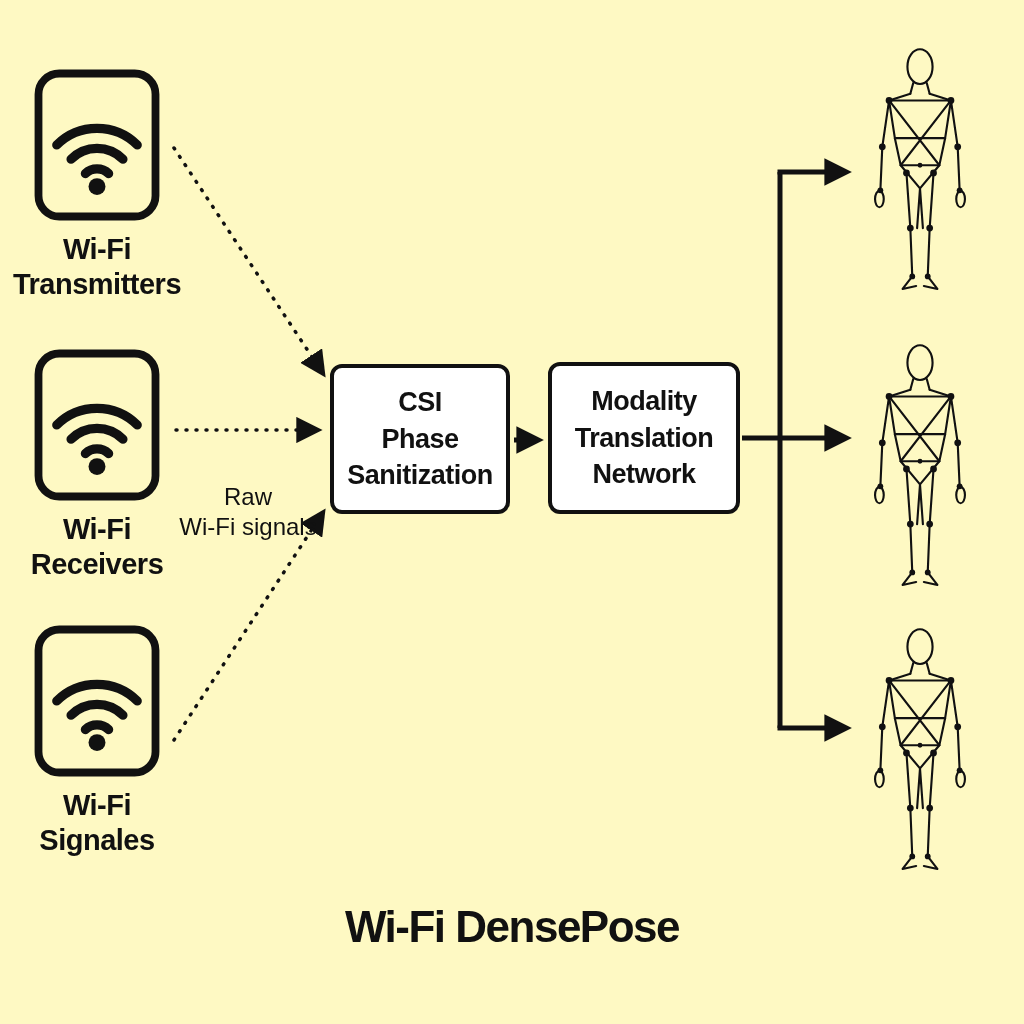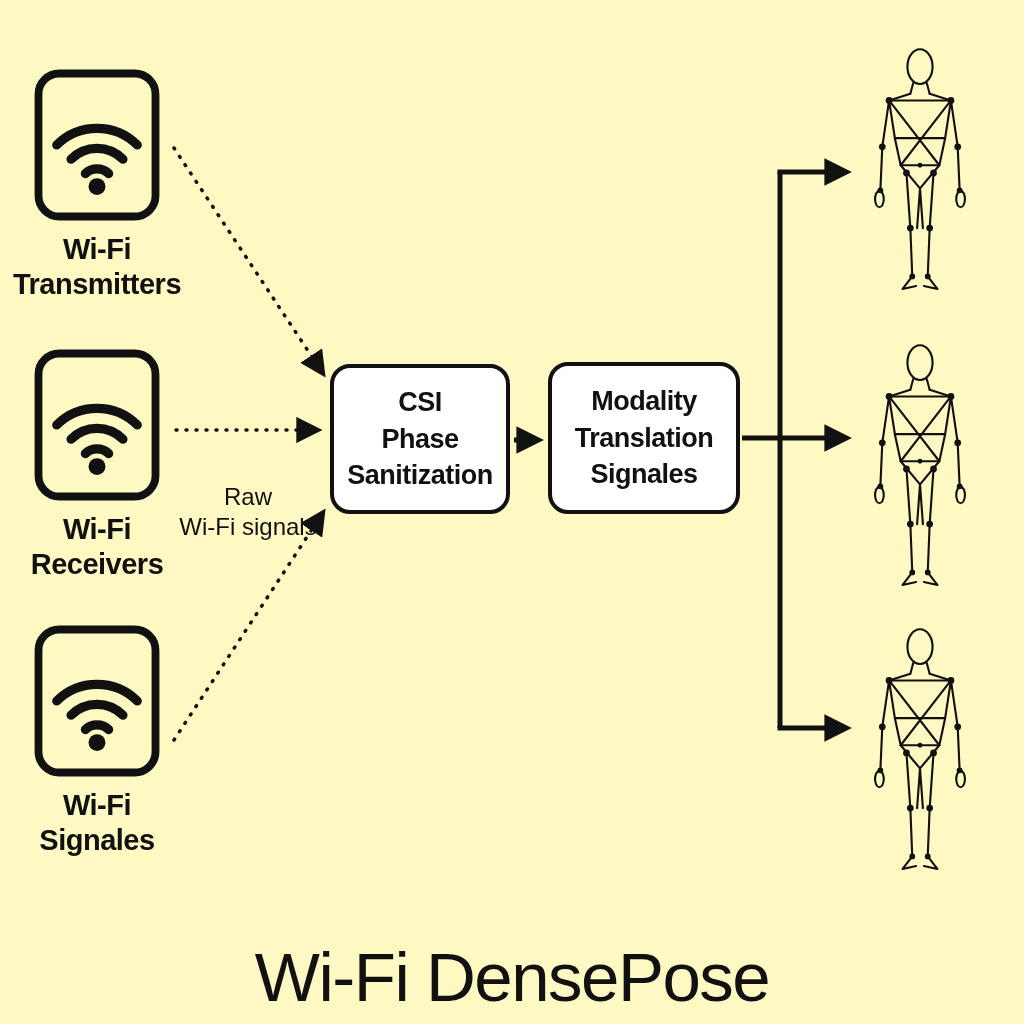--- a/index.html
+++ b/index.html
@@ -7,34 +7,34 @@
   body { font-family:"Liberation Sans", sans-serif; color:#111111; }
   .canvas { position:relative; width:1024px; height:1024px; background:#fef9c3; overflow:hidden; }
   .layer { position:absolute; left:0; top:0; width:1024px; height:1024px; }
   .hidden-defs { position:absolute; width:0; height:0; overflow:hidden; }
 
   .source-node { position:absolute; width:190px; display:flex; flex-direction:column; align-items:center; }
   .wifi-icon { width:130px; height:158px; display:block; }
   .node-label { margin-top:8px; font-weight:bold; font-size:29px; line-height:1.2; text-align:center;
                 white-space:pre-line; letter-spacing:-0.5px; }
 
-  .proc-box { position:absolute; border:4px solid #111111; border-radius:20px; background:#ffffff;
+  .proc-box { position:absolute; border:4px solid #111111; border-radius:12px; background:#ffffff;
               display:flex; align-items:center; justify-content:center; text-align:center; }
   .box-label { font-weight:bold; font-size:27px; line-height:1.35; white-space:pre-line; letter-spacing:-0.5px; }
 
   .edge-label { position:absolute; left:166px; top:458px; width:164px; font-size:24px; line-height:1.25;
                 text-align:center; white-space:pre-line;margin-top:24px; }
 
   .figure { position:absolute; width:116px; height:256px; }
   .figure-1 { left:862px; top:44px; }
   .figure-2 { left:862px; top:340px; }
   .figure-3 { left:862px; top:624px; }
 
   .title { position:absolute; left:0; right:0; top:902px; text-align:center;
-           font-size:69px; font-weight:normal; letter-spacing:-1.5px;margin-top:36px; }
+           font-size:44px; font-weight:bold; letter-spacing:-1.5px; }
 </style>
 </head>
 <body>
 
 <div class="canvas">
 
   <svg class="hidden-defs" aria-hidden="true">
     <defs>
       <symbol id="sym-wifi" viewBox="0 0 100 120">
         <rect x="5" y="5" width="90" height="110" rx="16" fill="none" stroke="#111111" stroke-width="6"></rect>
@@ -134,21 +134,21 @@
 
   <div class="proc-box" style="left:330px; top:364px; width:180px; height:150px;">
     <div class="box-label">CSI
 Phase
 Sanitization</div>
   </div>
 
   <div class="proc-box" style="left:548px; top:362px; width:192px; height:152px;">
     <div class="box-label">Modality
 Translation
-Signales</div>
+Network</div>
   </div>
 
   <svg class="figure figure-1" viewBox="0 0 120 264">
       <use href="#sym-human"></use>
     </svg>
   <svg class="figure figure-2" viewBox="0 0 120 264">
       <use href="#sym-human"></use>
     </svg>
   <svg class="figure figure-3" viewBox="0 0 120 264">
       <use href="#sym-human"></use>

